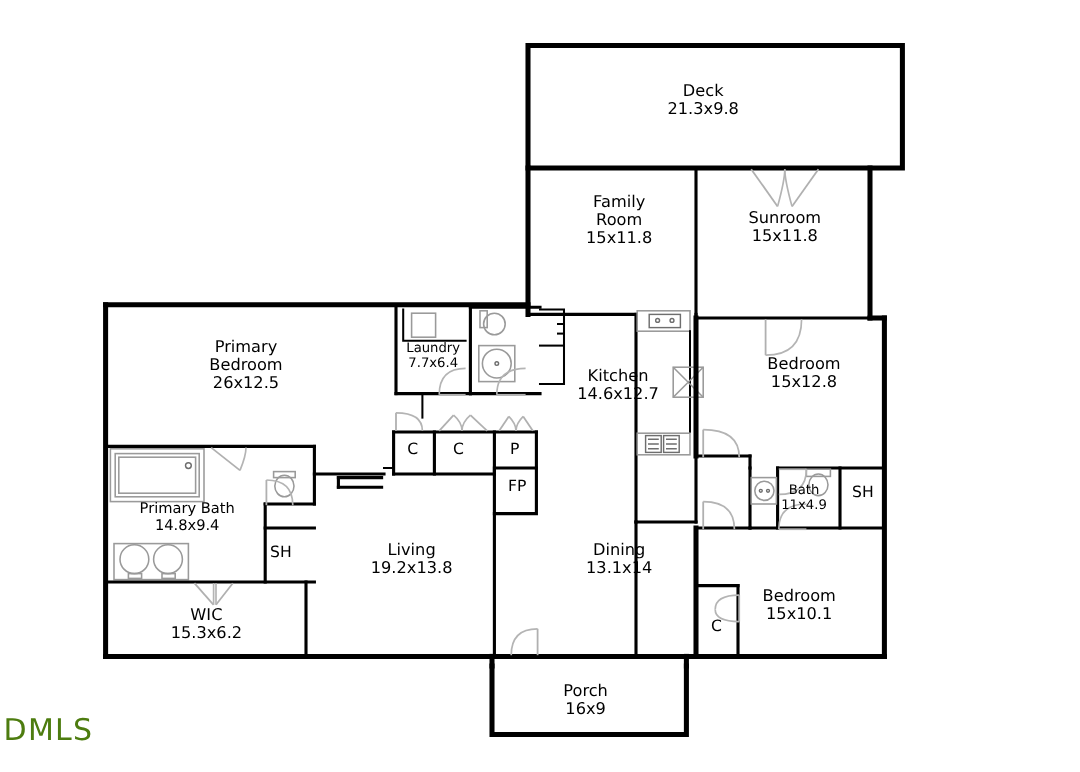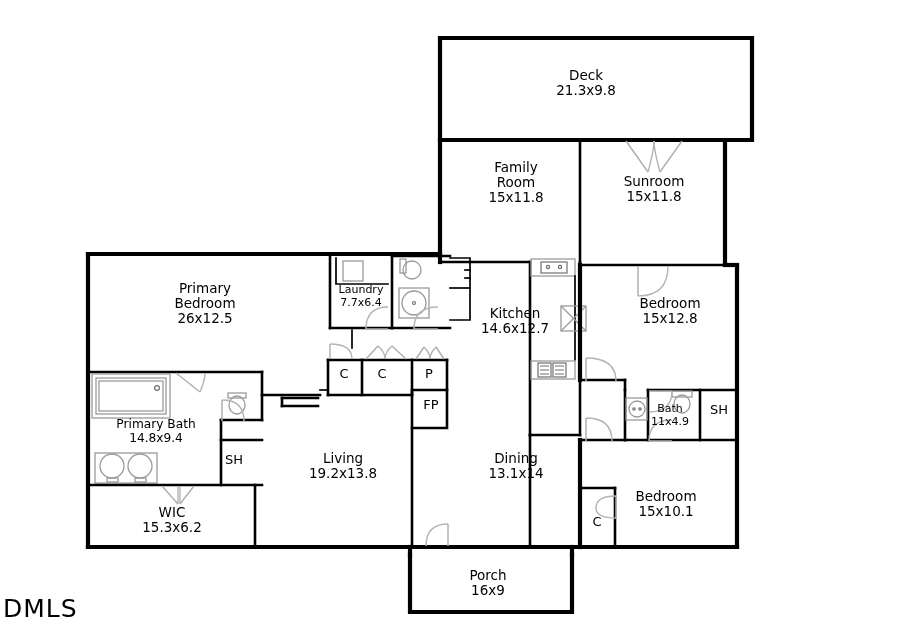--- a/index.html
+++ b/index.html
@@ -77,21 +77,21 @@
   .label-md { font-size: 12.2px; }
   .label-sm { font-size: 11px; }
   .label-closet { font-size: 13px; }
   .watermark {
     position: absolute;
     left: 3px;
     top: 594px;
     font-family: "DejaVu Sans", sans-serif;
     font-size: 25px;
     letter-spacing: 1px;
-    color: #000000;
+    color: #4d7c0f;
     user-select: none;
   }
 </style>
 </head>
 <body>
 
 <div id="plan-root">
 
   <svg id="floorplan" viewBox="0 0 900 643">
 

